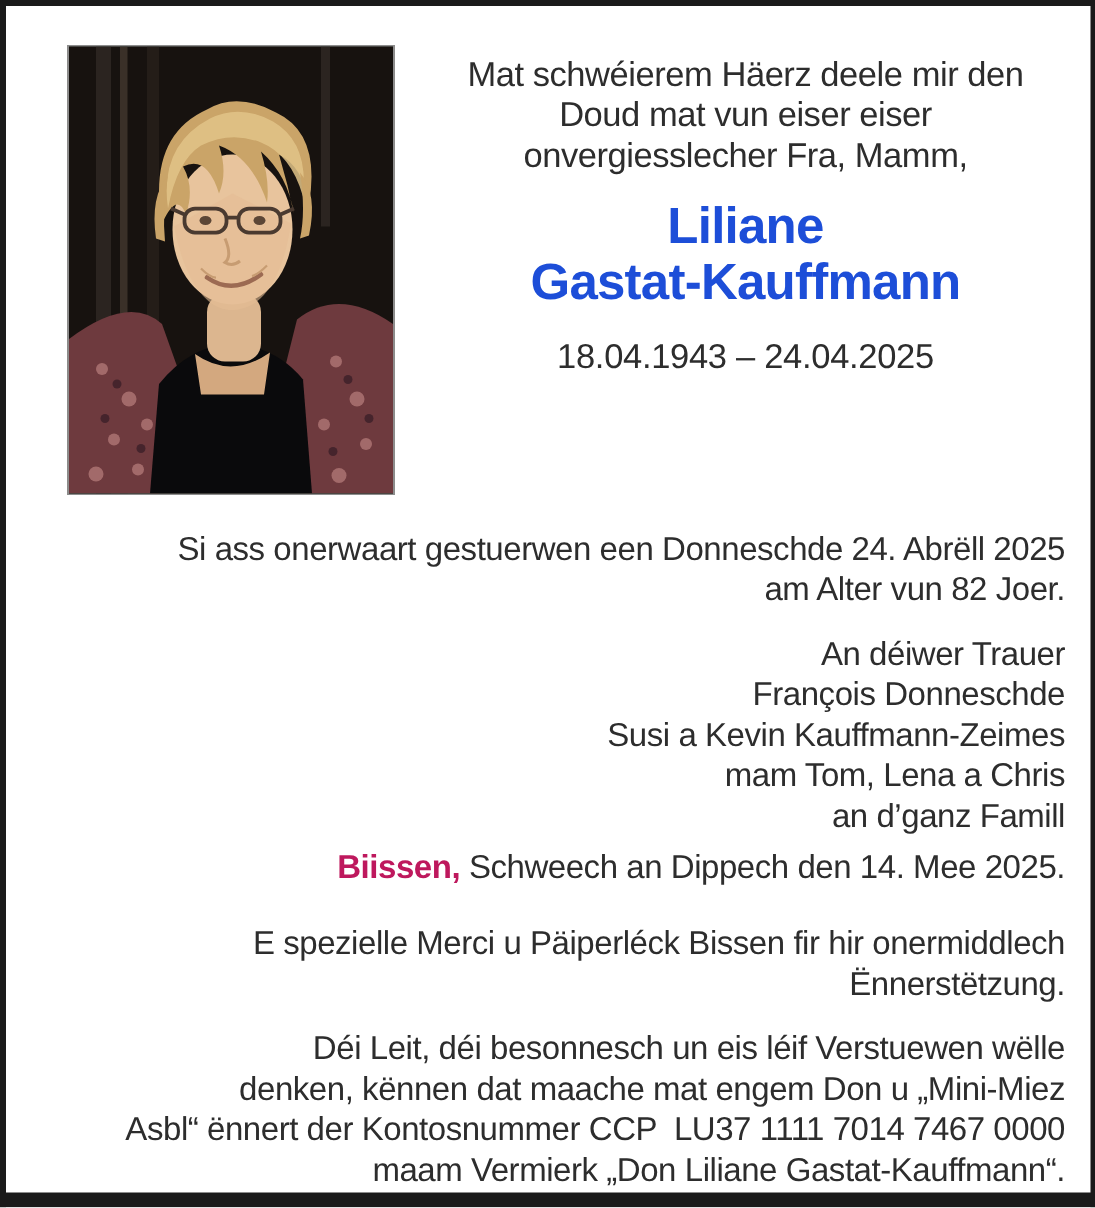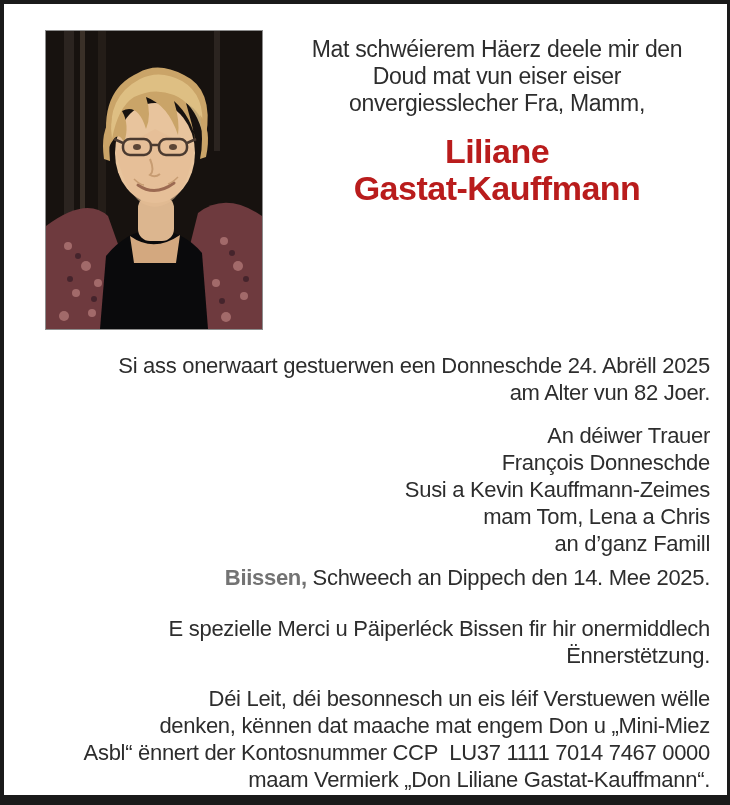--- a/index.html
+++ b/index.html
@@ -45,21 +45,21 @@
   }
   .intro-line {
     font-size: 23px;
     line-height: 27px;
     white-space: pre;
     letter-spacing: -0.3px;
   }
   .name {
     margin-top: 16px;
     font-weight: bold;
-    color: #b91c1c;
+    color: #1d4ed8;
     font-size: 34px;
     line-height: 37px;
     letter-spacing: -0.5px;
   }
   .dates {
     margin-top: 17px;
     font-size: 23px;
     letter-spacing: -0.2px;
   }
   .bodytext {
@@ -71,21 +71,21 @@
   .line {
     font-size: 22px;
     line-height: 27px;
     white-space: pre;
     letter-spacing: -0.3px;
     text-align: right;
   }
   .mt16 { margin-top: 16px; }
   .mt7  { margin-top: 7px; }
   .mt24 { margin-top: 24px; }
-  .b { font-weight: bold; color: #737373; }
+  .b { font-weight: bold; color: #be185d; }
 </style>
 </head>
 <body>
 
 <div class="page">
 
   <div class="photo-wrap">
     <svg width="216" height="298" viewBox="0 0 216 298" xmlns="http://www.w3.org/2000/svg">
       <rect x="0" y="0" width="216" height="298" fill="#17120f"></rect>
       <rect x="18" y="0" width="10" height="298" fill="#2b2420"></rect>
@@ -150,20 +150,21 @@
   <div class="head">
     <div class="intro">
       <div class="intro-line">Mat schwéierem Häerz deele mir den</div>
       <div class="intro-line">Doud mat vun eiser eiser</div>
       <div class="intro-line">onvergiesslecher Fra, Mamm,</div>
     </div>
     <div class="name">
       <div>Liliane</div>
       <div>Gastat-Kauffmann</div>
     </div>
+    <div class="dates">18.04.1943 – 24.04.2025</div>
   </div>
 
   <div class="bodytext">
 
     <p class="para">
       <span class="line" style="display:block">Si ass onerwaart gestuerwen een Donneschde 24. Abrëll 2025</span>
       <span class="line" style="display:block">am Alter vun 82 Joer.</span>
     </p>
 
     <p class="para mt16">

